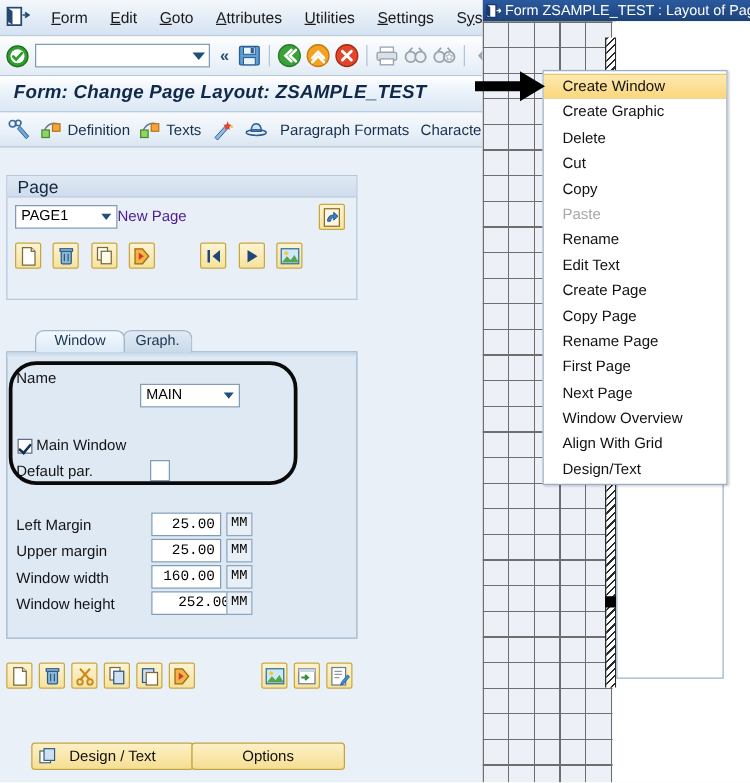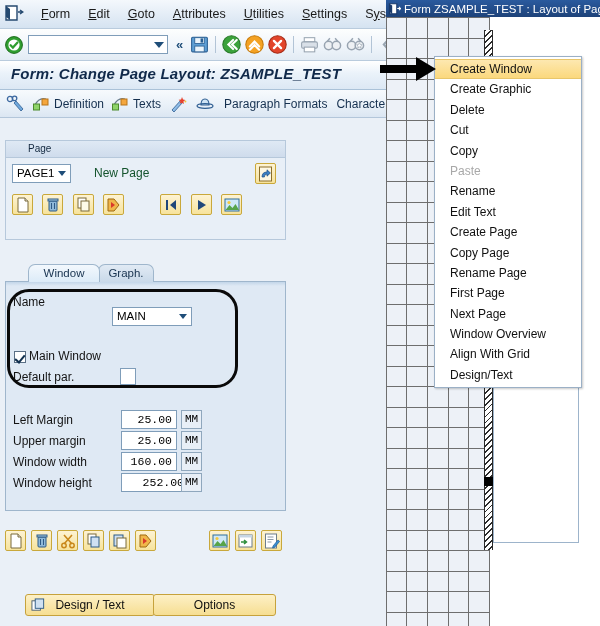--- a/index.html
+++ b/index.html
@@ -82,35 +82,35 @@
   .apptb .gl{ width:20px;height:18px;flex:none; }
 
   
   .grp{
     position:absolute; background:#e8eff7;
     border:1px solid #b6c8db;
   }
   .grp .hdr{
     height:17px; background:linear-gradient(to bottom,#dfe9f4,#cfdcec);
     border-bottom:1px solid #b6c8db;
-    font-size:10px; color:#12283f; padding-left:22px; line-height:16px;
+    font-size:14px; color:#12283f; padding-left:8px; line-height:16px;
   }
   #pagegrp{ left:5px; top:140px; width:281px; height:100px; }
 
   .combo{
     background:#fff; border:1px solid #7f9db9; height:19px;
     position:relative; font-size:11.5px; color:#000;
     padding-left:4px; line-height:17px; font-family:"Liberation Sans",sans-serif;
   }
   .combo .arrow{
     position:absolute; right:4px; top:6px;
     width:0;height:0;border-left:4.5px solid transparent;border-right:4.5px solid transparent;
     border-top:5.5px solid #1f4e79;
   }
-  .plaintext{ font-size:12px; color:#14532d;text-align:right; }
+  .plaintext{ font-size:12px; color:#4c1d95;text-align:right; }
 
   .btnico{
     width:21px;height:21px;
     background:linear-gradient(to bottom,#fdf3d4,#f7e39c);
     border:1px solid #c9a83b; border-radius:2px;
     display:inline-block; position:relative; vertical-align:top;
   }
   .btnico svg{ position:absolute; left:2px; top:2px; }
 
   
@@ -349,21 +349,21 @@
         <span class="lbl">Paragraph Formats</span>
       </div>
       <div class="ai">
         <span class="lbl">Characte</span>
       </div>
     </div>
 
     <div class="grp" id="pagegrp">
       <div class="hdr">Page</div>
 
-      <div class="combo" style="position:absolute;left:6px;top:23px;width:59px;">
+      <div class="combo" style="position:absolute;left:6px;top:23px;width:82px;">
         <span>PAGE1</span>
         <div class="arrow"></div>
       </div>
       <div class="plaintext" style="position:absolute;left:88px;top:25px;">New Page</div>
 
       <div class="btnico" style="position:absolute;left:249px;top:22px;">
         <svg width="16" height="16" viewBox="0 0 16 16">
           <rect x="1.5" y="1" width="12" height="14" fill="#fdf7e2" stroke="#8c6f2a"></rect>
           <path d="M4 11 q0 -5 5 -5 l0 -2.2 3.4 3.2 -3.4 3.2 0 -2.2 q-2.6 0 -2.6 3z" fill="#3a7fc4" stroke="#1b4d82" stroke-width=".7"></path>
         </svg>

